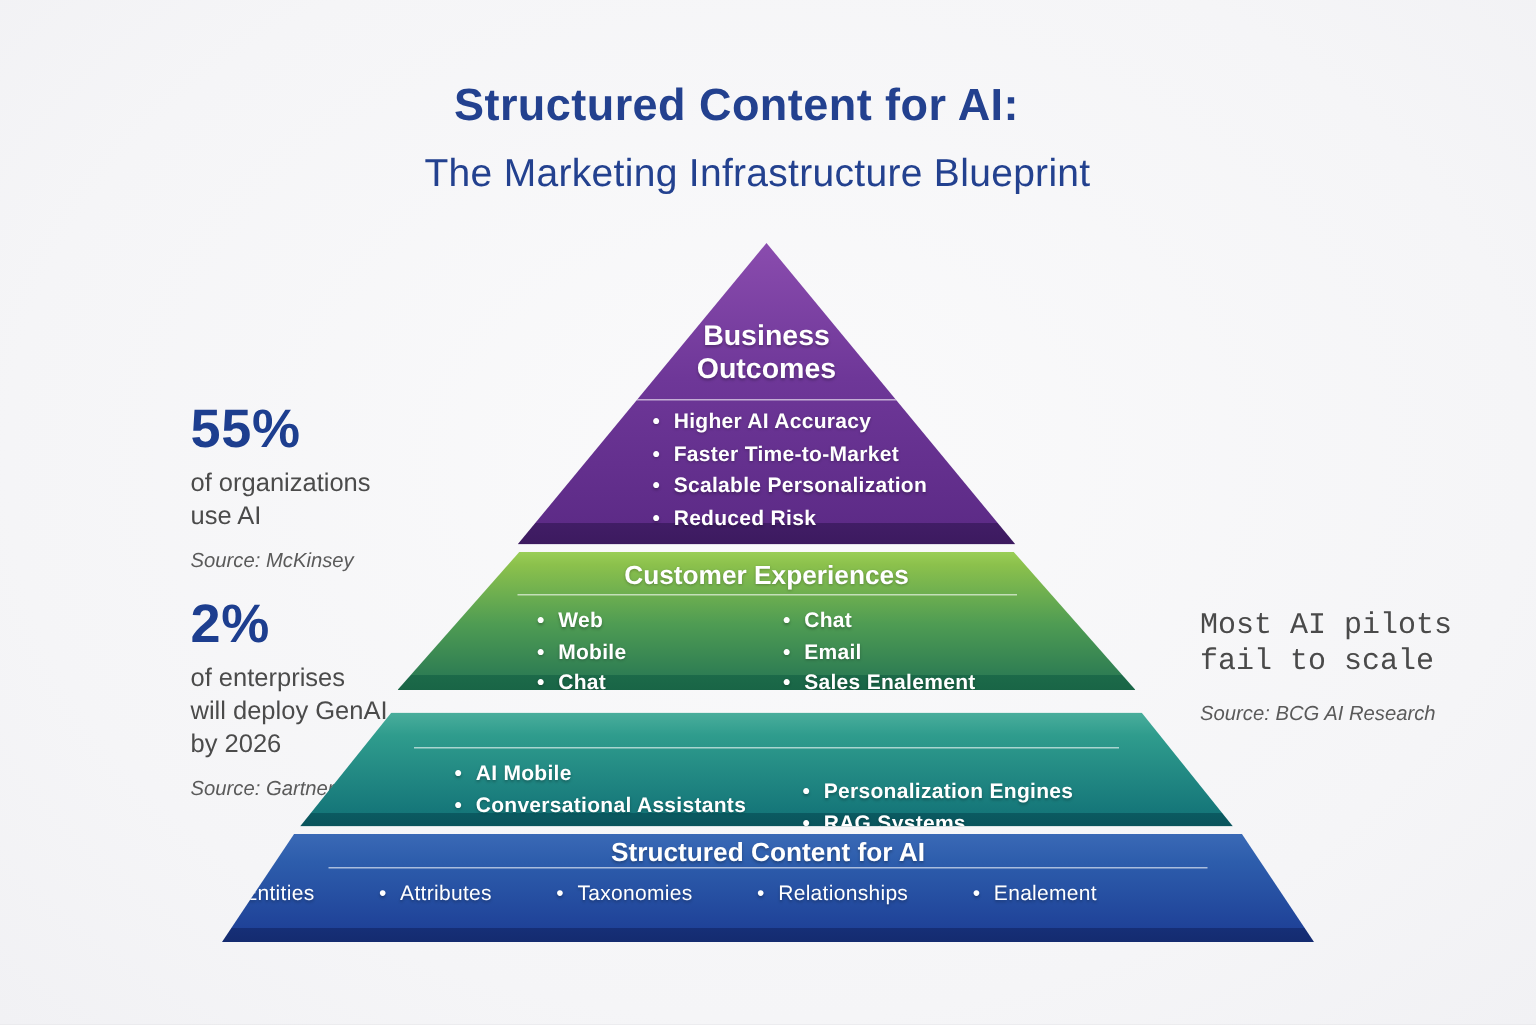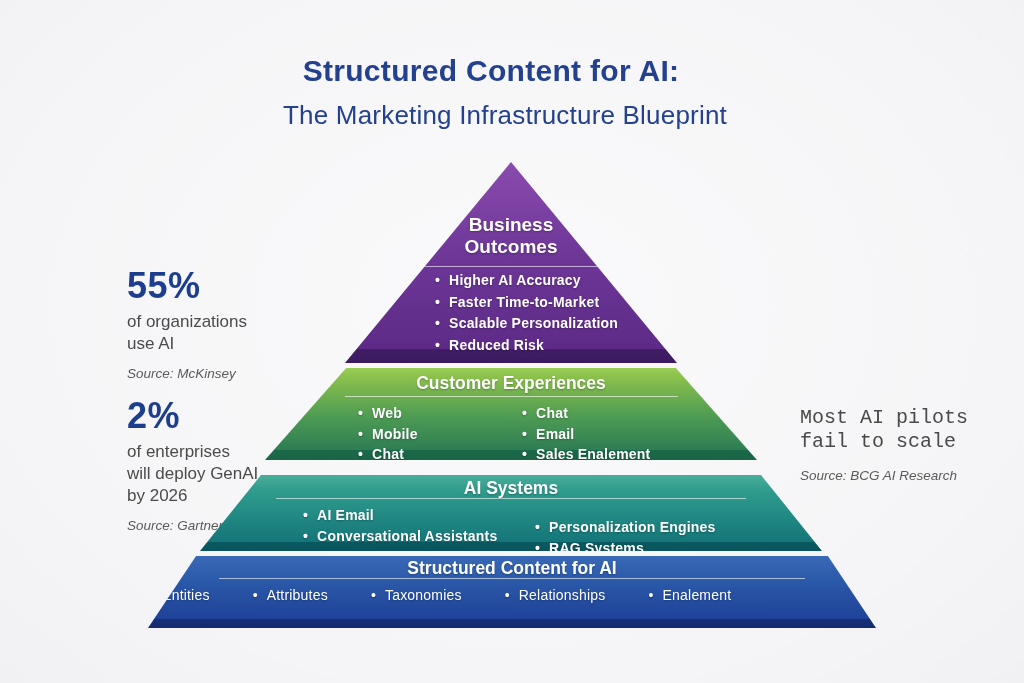--- a/index.html
+++ b/index.html
@@ -143,24 +143,23 @@
         <li>Chat</li>
       </ul>
       <ul class="bullets g-col2">
         <li>Chat</li>
         <li>Email</li>
         <li>Sales Enalement</li>
       </ul>
     </div>
 
     <div class="layer layer-teal">
-      <div class="layer-title t-title">AI Systems</div>
       <div class="divider t-div"></div>
       <ul class="bullets t-col1">
-        <li>AI Email</li>
+        <li>AI Mobile</li>
         <li>Conversational Assistants</li>
       </ul>
       <ul class="bullets t-col2">
         <li>Personalization Engines</li>
         <li>RAG Systems</li>
       </ul>
     </div>
 
     <div class="layer layer-blue">
       <div class="layer-title b-title">Structured Content for AI</div>

